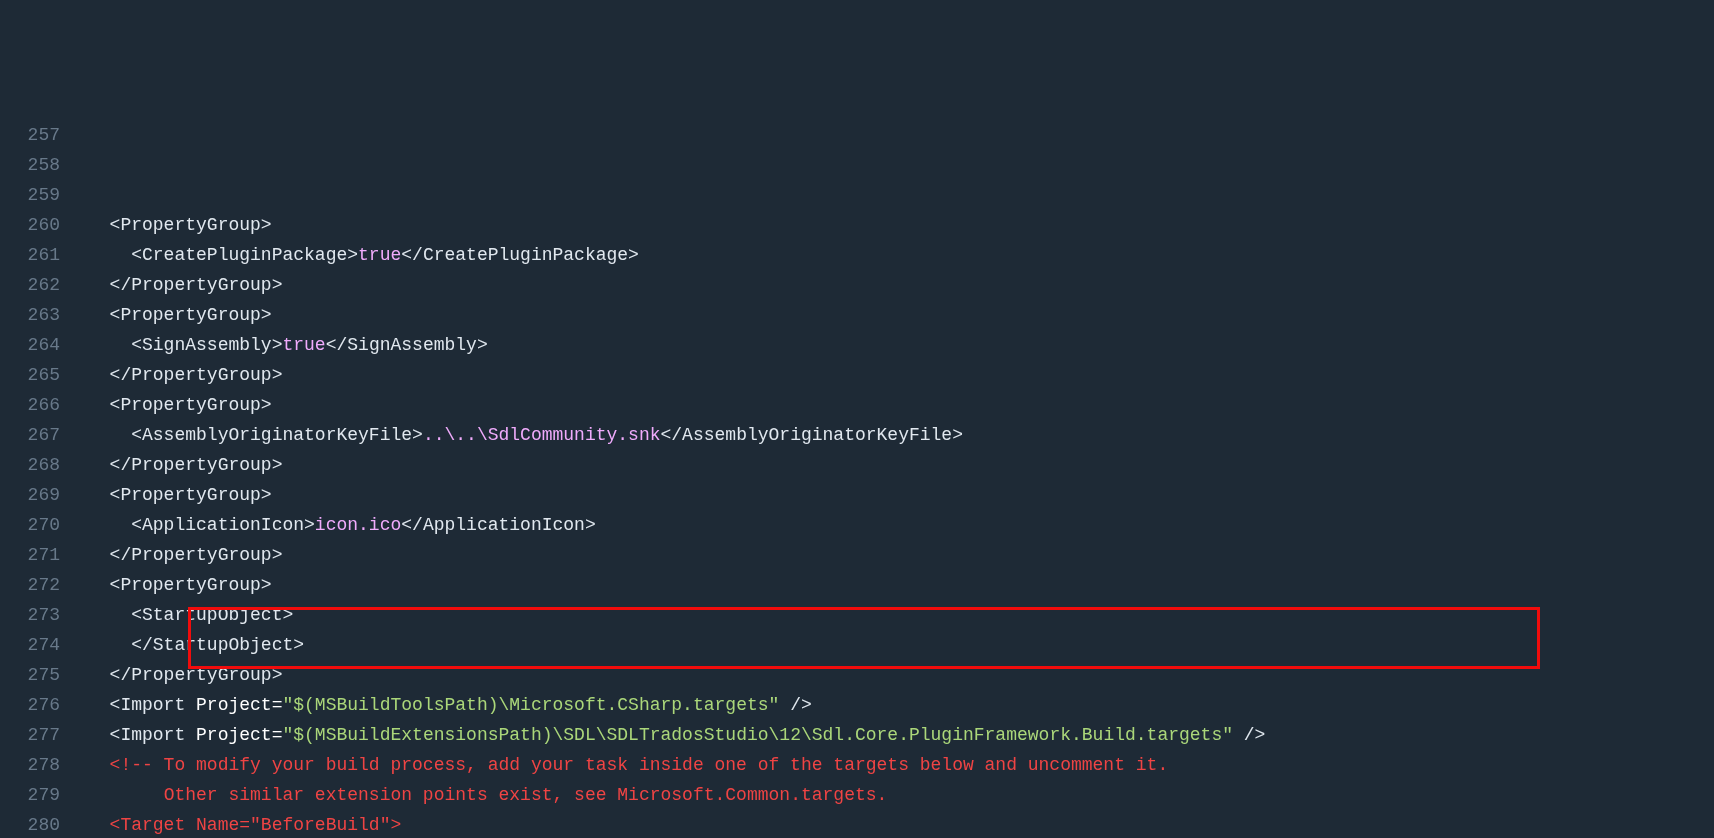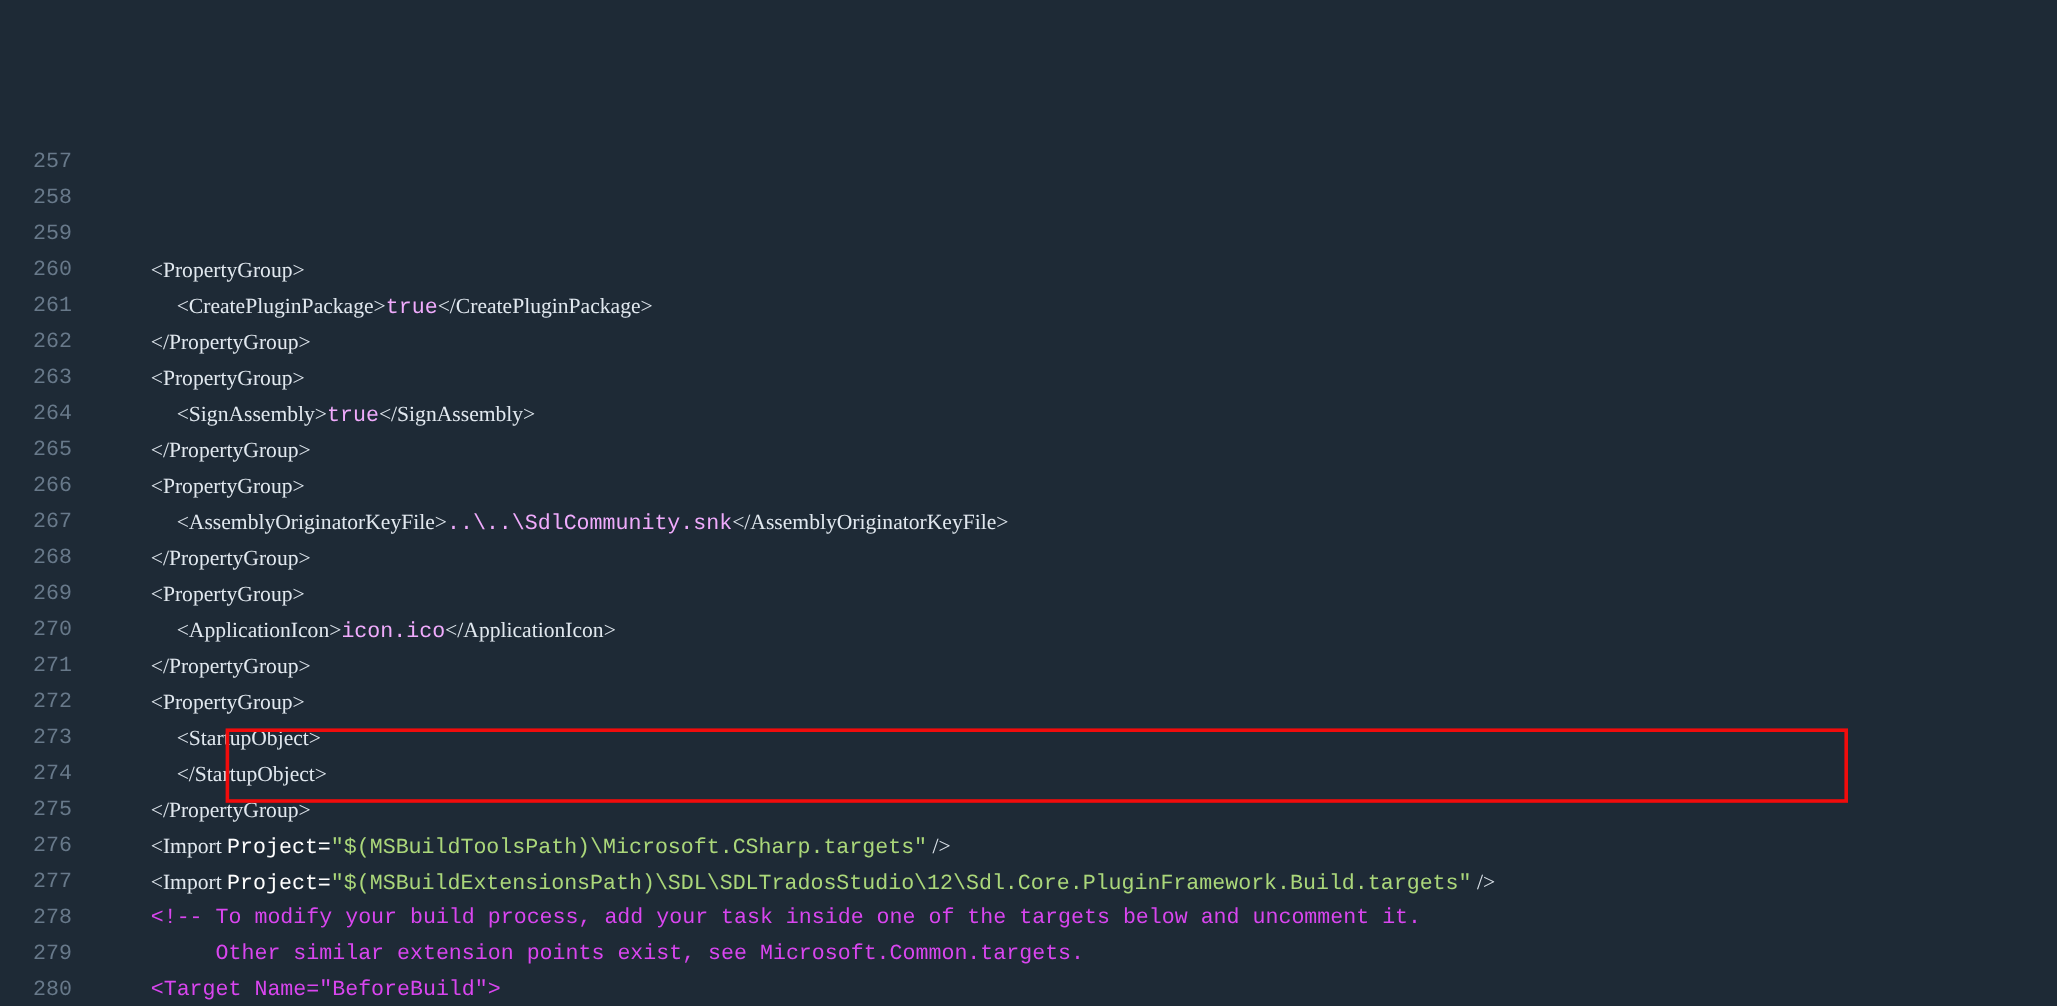--- a/index.html
+++ b/index.html
@@ -17,26 +17,26 @@
   .editor { display: flex; }
   .gutter {
     width: 88px;
     text-align: right;
     color: #68798a;
     padding-right: 28px;
     user-select: none;
     flex-shrink: 0;
   }
   .code { flex: 1; position: relative; }
-  .line { height: 30px; padding-left: 16px; }
-  .tag { color: #e1e8ef; font-family: Liberation Serif, serif; }
+  .line { height: 30px; }
+  .tag { color: #e1e8ef; }
   .text { color: #f0abfc; }
   .attr-name { color: #ffffff; }
   .attr-val { color: #abd77a; }
-  .comment { color: #d946ef; }
+  .comment { color: #ef4444; }
   .highlight-box {
     position: absolute;
     border: 3px solid #f10c0c;
     pointer-events: none;
   }
 </style>
 </head>
 <body>
 
 

